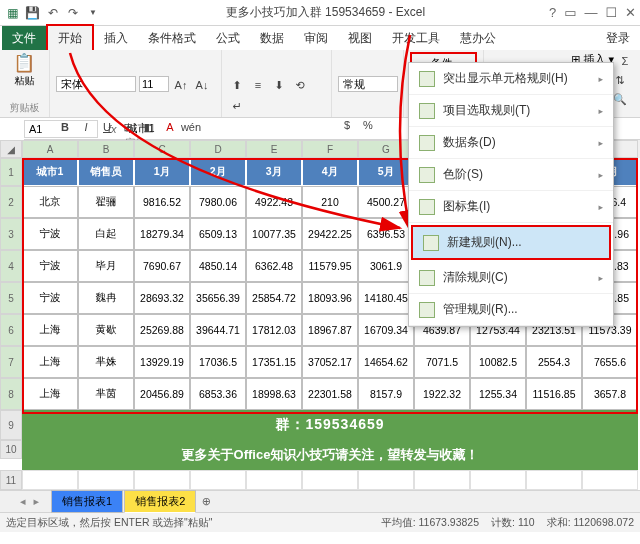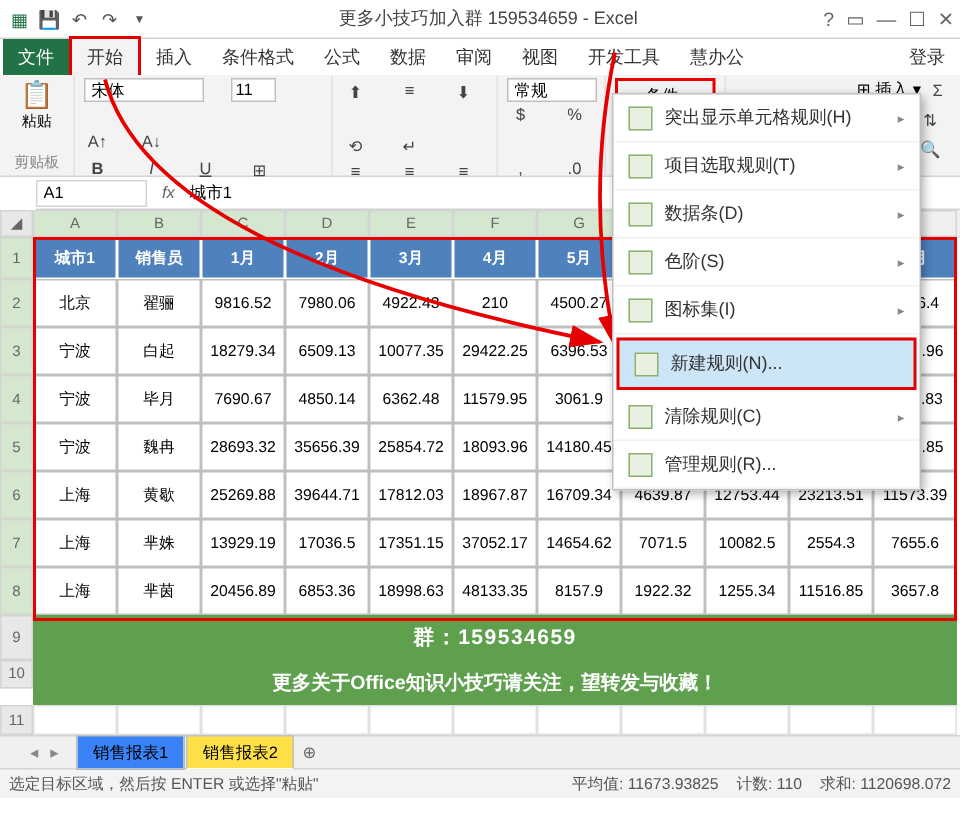--- a/index.html
+++ b/index.html
@@ -10,21 +10,21 @@
 .titlebar .title { flex: 1; text-align: center; font-size: 12px; color: #444; }
 .titlebar .winbtns { display: flex; gap: 8px; color: #666; font-size: 13px; }
 .menubar { height: 24px; display: flex; align-items: center; padding-left: 2px; background: #fff; }
 .menubar .tab { padding: 4px 10px; font-size: 12px; color: #333; }
 .menubar .tab.file { background: #217346; color: #fff; }
 .menubar .tab.active { border: 1px solid #c0c0c0; border-bottom: none; background: #f3f3f3; }
 .menubar .login { margin-left: auto; margin-right: 10px; font-size: 12px; color: #333; }
 .ribbon { height: 68px; background: #f3f3f3; border-bottom: 1px solid #d4d4d4; display: flex; position: relative; }
 .rgroup { border-right: 1px solid #e0e0e0; padding: 2px 6px; display: flex; flex-direction: column; justify-content: space-between; }
 .rgroup .label { font-size: 10px; color: #888; text-align: center; }
-.rgroup .ctrls { display: flex; gap: 18px; align-items: flex-start; flex-wrap: wrap; }
+.rgroup .ctrls { display: flex; gap: 3px; align-items: flex-start; flex-wrap: wrap; margin-top: 24px; }
 .fontsel { border: 1px solid #c0c0c0; background: #fff; padding: 1px 4px; font-size: 11px; width: 80px; }
 .fontsize { border: 1px solid #c0c0c0; background: #fff; padding: 1px 2px; font-size: 11px; width: 30px; }
 .numfmt { border: 1px solid #c0c0c0; background: #fff; padding: 1px 4px; font-size: 11px; width: 60px; }
 .ribbtn { width: 18px; height: 18px; display: inline-flex; align-items: center; justify-content: center; font-size: 11px; color: #444; }
 .cf-btn { border: 2px solid #e60000; padding: 2px 6px; display: flex; align-items: center; gap: 2px; position: relative; }
 .cf-dropdown { position: absolute; top: 62px; left: 408px; width: 206px; background: #fff; border: 1px solid #c0c0c0; box-shadow: 2px 2px 6px rgba(0,0,0,.3); z-index: 100; }
 .cf-item { padding: 7px 10px; display: flex; align-items: center; gap: 8px; font-size: 12px; color: #333; border-bottom: 1px solid #f0f0f0; }
 .cf-item .arrow { margin-left: auto; color: #888; font-size: 9px; }
 .cf-item.highlighted { background: #cde6f7; border: 2px solid #e60000; margin: 2px; }
 .cf-icon { width: 16px; height: 16px; background: #e8f0e0; border: 1px solid #8bb070; display: inline-block; }
@@ -338,21 +338,21 @@
         <div class="cell">2554.3</div>
         <div class="cell">7655.6</div>
       </div>
       <div class="row">
         <div class="rowhead sel" style="height: 32px;">8</div>
         <div class="cell">上海</div>
         <div class="cell">芈茵</div>
         <div class="cell">20456.89</div>
         <div class="cell">6853.36</div>
         <div class="cell">18998.63</div>
-        <div class="cell">48133.35</div>
+        <div class="cell">22301.58</div>
         <div class="cell">8157.9</div>
         <div class="cell">1922.32</div>
         <div class="cell">1255.34</div>
         <div class="cell">11516.85</div>
         <div class="cell">3657.8</div>
       </div>
       <div class="row banner-row">
         <div class="rowhead" style="height:30px">9</div>
         <div class="cell" style="width:616px;justify-content:center;letter-spacing:1px">群：159534659</div>
       </div>

